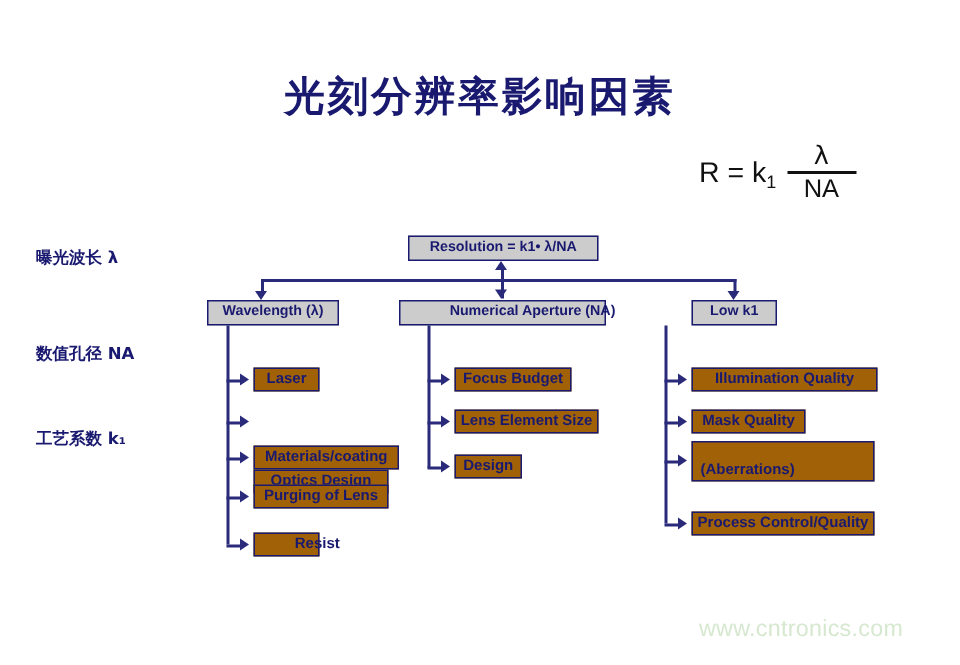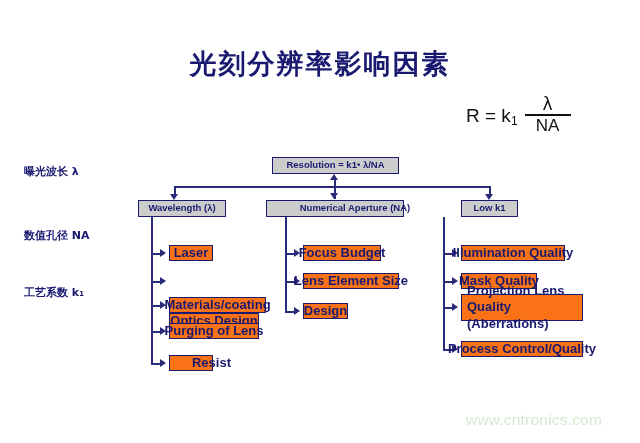--- a/index.html
+++ b/index.html
@@ -99,22 +99,22 @@
     text-align: center;
     white-space: nowrap;
     line-height: 1.15;
   }
   .box.lvl1, .box.lvl2 {
     background: #cccccc;
     font-size: 9.5px;
     border-width: 1.6px;
   }
   .box.lvl3 {
-    background: #f97316;
-    font-size: 13px;
+    background: #a16207;
+    font-size: 10px;
     border-width: 1.4px;
   }
   .box.lvl3.two-line {
     white-space: normal;
     text-align: left;
     justify-content: flex-start;
     padding-left: 5px;
     line-height: 1.25;
   }
 
@@ -227,23 +227,23 @@
 <div class="vline" style="left:443px; top:217px; height:132px;"></div>
 <div class="hline" style="left:443px; top:253px; width:11px;"></div>
 <div class="arrow-right" style="left:452px; top:249px;"></div>
 <div class="hline" style="left:443px; top:281px; width:11px;"></div>
 <div class="arrow-right" style="left:452px; top:277px;"></div>
 <div class="hline" style="left:443px; top:307px; width:11px;"></div>
 <div class="arrow-right" style="left:452px; top:303px;"></div>
 <div class="hline" style="left:443px; top:349px; width:11px;"></div>
 <div class="arrow-right" style="left:452px; top:345px;"></div>
 
-<div class="box lvl3" style="left:461px; top:245px; width:104px; height:16px;">Illumination Quality</div>
+<div class="box lvl3" style="left:461px; top:245px; width:124px; height:16px;">Illumination Quality</div>
 <div class="box lvl3" style="left:461px; top:273px; width:76px; height:16px;">Mask Quality</div>
 <div class="box lvl3 two-line" style="left:461px; top:294px; width:122px; height:27px;">
   <span>
-    <span>Projection Lens Quality</span><br>
+    <br>
     <span>(Aberrations)</span>
   </span>
 </div>
 <div class="box lvl3" style="left:461px; top:341px; width:122px; height:16px;">Process Control/Quality</div>
 
 <div id="watermark">www.cntronics.com</div>
 
 </body></html>

